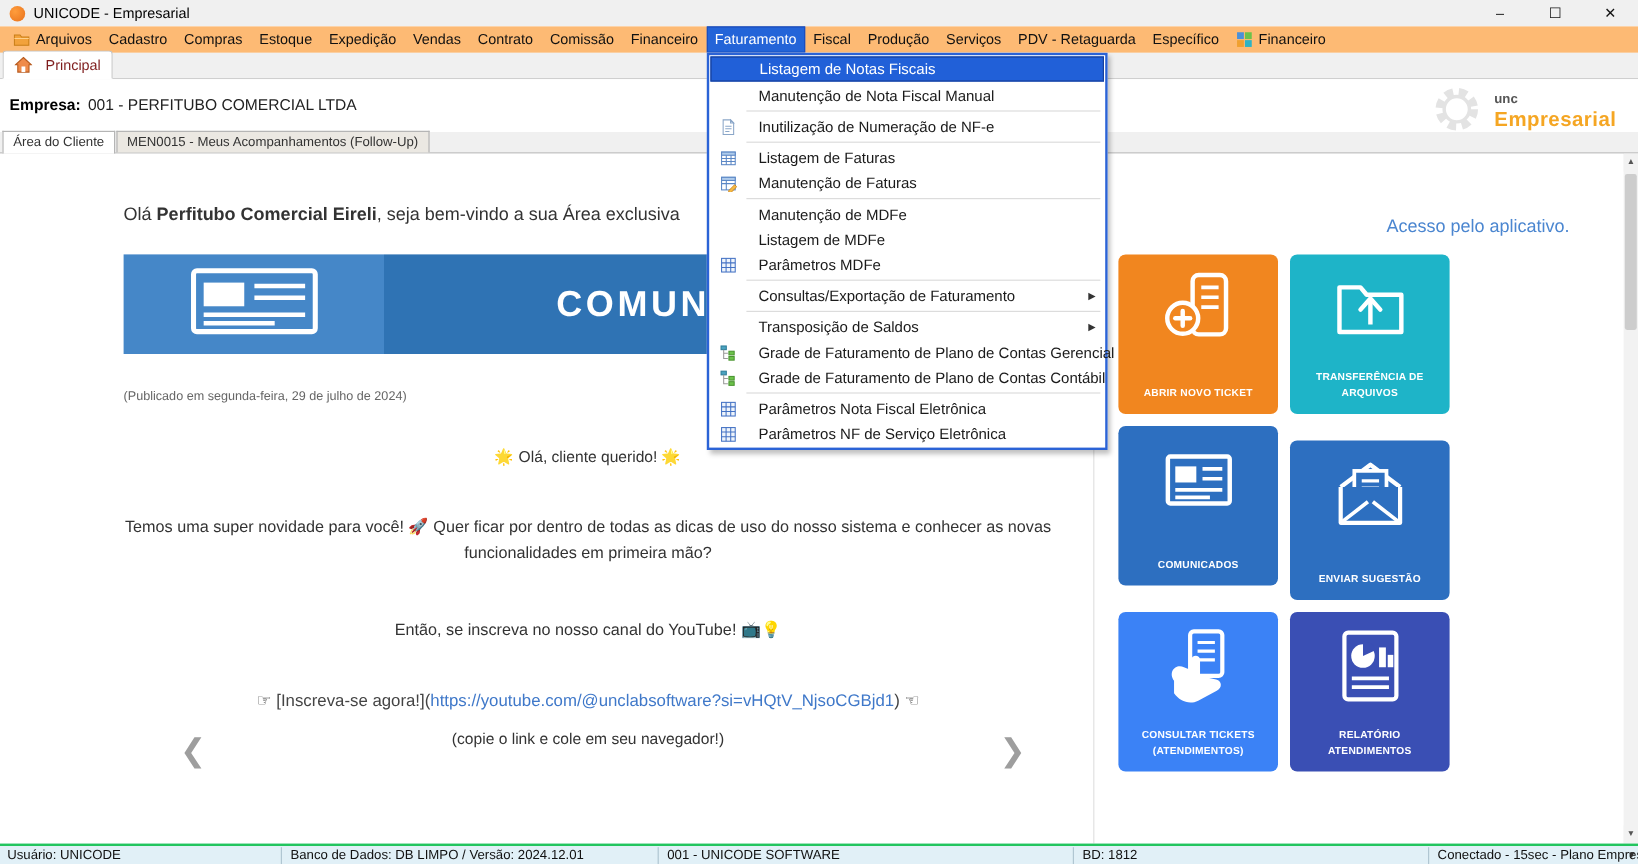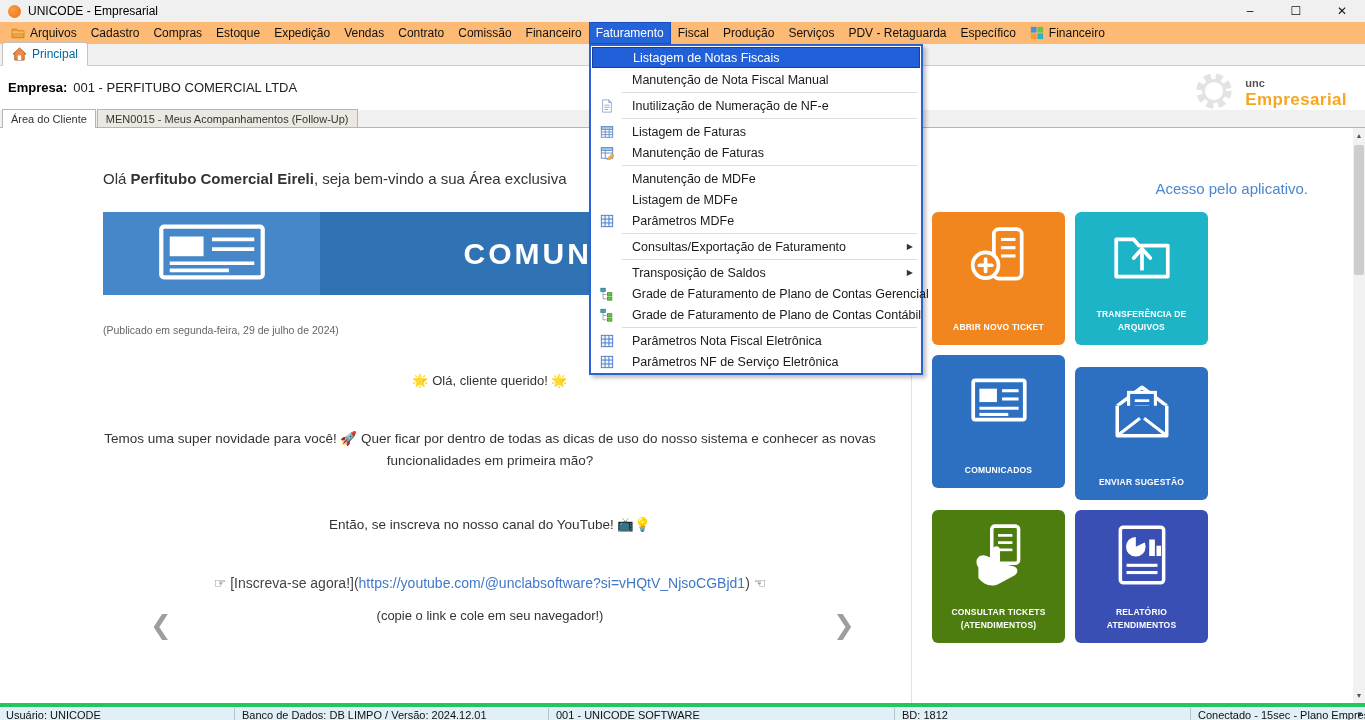--- a/index.html
+++ b/index.html
@@ -21,21 +21,21 @@
   .menubar{position:absolute;left:0;top:22px;width:100%;height:22px;background:#fdba74;
            display:flex;align-items:center;padding-left:4px;box-sizing:border-box;font-size:12px;}
   .mb-item{padding:0 7px;height:22px;display:flex;align-items:center;gap:5px;white-space:nowrap;color:#111;}
   .mb-item.active{background:#2364d8;color:#fff;outline:1px solid #1a4ec0;outline-offset:-1px;}
   .mb-icon{display:flex;align-items:center;}
 
   
   .tabbar{position:absolute;left:0;top:44px;width:100%;height:22px;background:#f0f0f0;
           border-bottom:1px solid #cfcfcf;box-sizing:border-box;display:flex;align-items:flex-end;padding-left:2px;}
   .main-tab{height:22px;margin-bottom:-1px;background:#fff;border:1px solid #c2c2c2;border-bottom:1px solid #fff;
-            border-radius:3px 3px 0 0;display:flex;align-items:center;gap:5px;padding:0 9px;font-size:12px;color:#0369a1;}
+            border-radius:3px 3px 0 0;display:flex;align-items:center;gap:11px;padding:0 9px;font-size:12px;color:#7f1d1d;}
 
   
   .company-bar{position:absolute;left:0;top:66px;width:100%;height:44px;background:#fff;}
   .company-line{position:absolute;left:8px;top:14px;font-size:13px;}
   .company-label{font-weight:bold;color:#000;}
   .company-value{margin-left:6px;color:#222;}
   .brand{position:absolute;right:18px;top:2px;display:flex;align-items:center;gap:8px;}
   .brand-text{display:flex;flex-direction:column;line-height:1.15;}
   .brand-top{font-size:11px;color:#555;font-weight:bold;}
   .brand-bottom{font-size:17px;color:#f5a623;font-weight:bold;letter-spacing:.4px;}
@@ -90,21 +90,21 @@
 
   
   .scrollbar{position:absolute;left:1353px;top:128px;width:12px;height:575px;background:#f2f2f2;}
   .sb-btn{position:absolute;left:0;width:12px;height:15px;display:flex;align-items:center;justify-content:center;
           font-size:7px;color:#555;background:#f2f2f2;}
   .sb-up{top:0;} .sb-down{bottom:0;}
   .sb-thumb{position:absolute;left:1px;top:17px;width:10px;height:130px;background:#cdcdcd;border-radius:2px;}
 
   
   .statusbar{position:absolute;left:0;top:703px;width:100%;height:17px;background:#e1f0f7;
-             border-top:4px solid #22c55e;box-sizing:border-box;font-size:11px;color:#111;}
+             border-top:2px solid #22c55e;box-sizing:border-box;font-size:11px;color:#111;}
   .sb-seg{position:absolute;top:2px;white-space:nowrap;}
   .sb-sep{position:absolute;top:1px;width:1px;height:14px;background:#b0c6d2;}
   .sb-caret{position:absolute;right:3px;top:2px;font-size:9px;color:#333;}
 </style>
 </head>
 <body>
 
 <div class="app">
 
   <div class="titlebar">
@@ -293,21 +293,21 @@
               <rect x="19" y="13" width="26" height="27" fill="currentColor" stroke="#fff" stroke-width="3"></rect>
               <line x1="25" y1="21" x2="39" y2="21" stroke="#fff" stroke-width="2.6"></line>
               <line x1="25" y1="27" x2="39" y2="27" stroke="#fff" stroke-width="2.6"></line>
               <line x1="25" y1="33" x2="39" y2="33" stroke="#fff" stroke-width="2.6"></line>
               <path d="M8 26 V55 H56 V26" fill="currentColor" stroke="#fff" stroke-width="3.4" stroke-linejoin="round"></path>
               <path d="M8 55 L30 38 M56 55 L34 38" fill="none" stroke="#fff" stroke-width="3"></path>
             </svg>
           </div>
           <div class="tile-label">ENVIAR SUGESTÃO</div>
         </div>
-        <div class="tile" style="background: #4d7c0f; color: rgb(126, 63, 152);">
+        <div class="tile" style="background: #3b82f6; color: rgb(126, 63, 152);">
           <div class="tile-icon">
             <svg viewBox="0 0 64 64" width="66" height="66">
               <rect x="25" y="4" width="26" height="36" rx="3" fill="none" stroke="#fff" stroke-width="3.4"></rect>
               <line x1="31" y1="13" x2="45" y2="13" stroke="#fff" stroke-width="2.6"></line>
               <line x1="31" y1="20" x2="45" y2="20" stroke="#fff" stroke-width="2.6"></line>
               <line x1="31" y1="27" x2="45" y2="27" stroke="#fff" stroke-width="2.6"></line>
               <path d="M12 44 c-5 -7 1 -14 8 -11 l6 2.5 V27 c0 -4.5 7 -4.5 7 0 v13 l13 3 c5 1.2 5 7 .5 9 l-15 8 c-7 3.5 -15 .5 -19.5 -6 z" fill="#fff"></path>
             </svg>
           </div>
           <div class="tile-label">CONSULTAR TICKETS (ATENDIMENTOS)</div>

